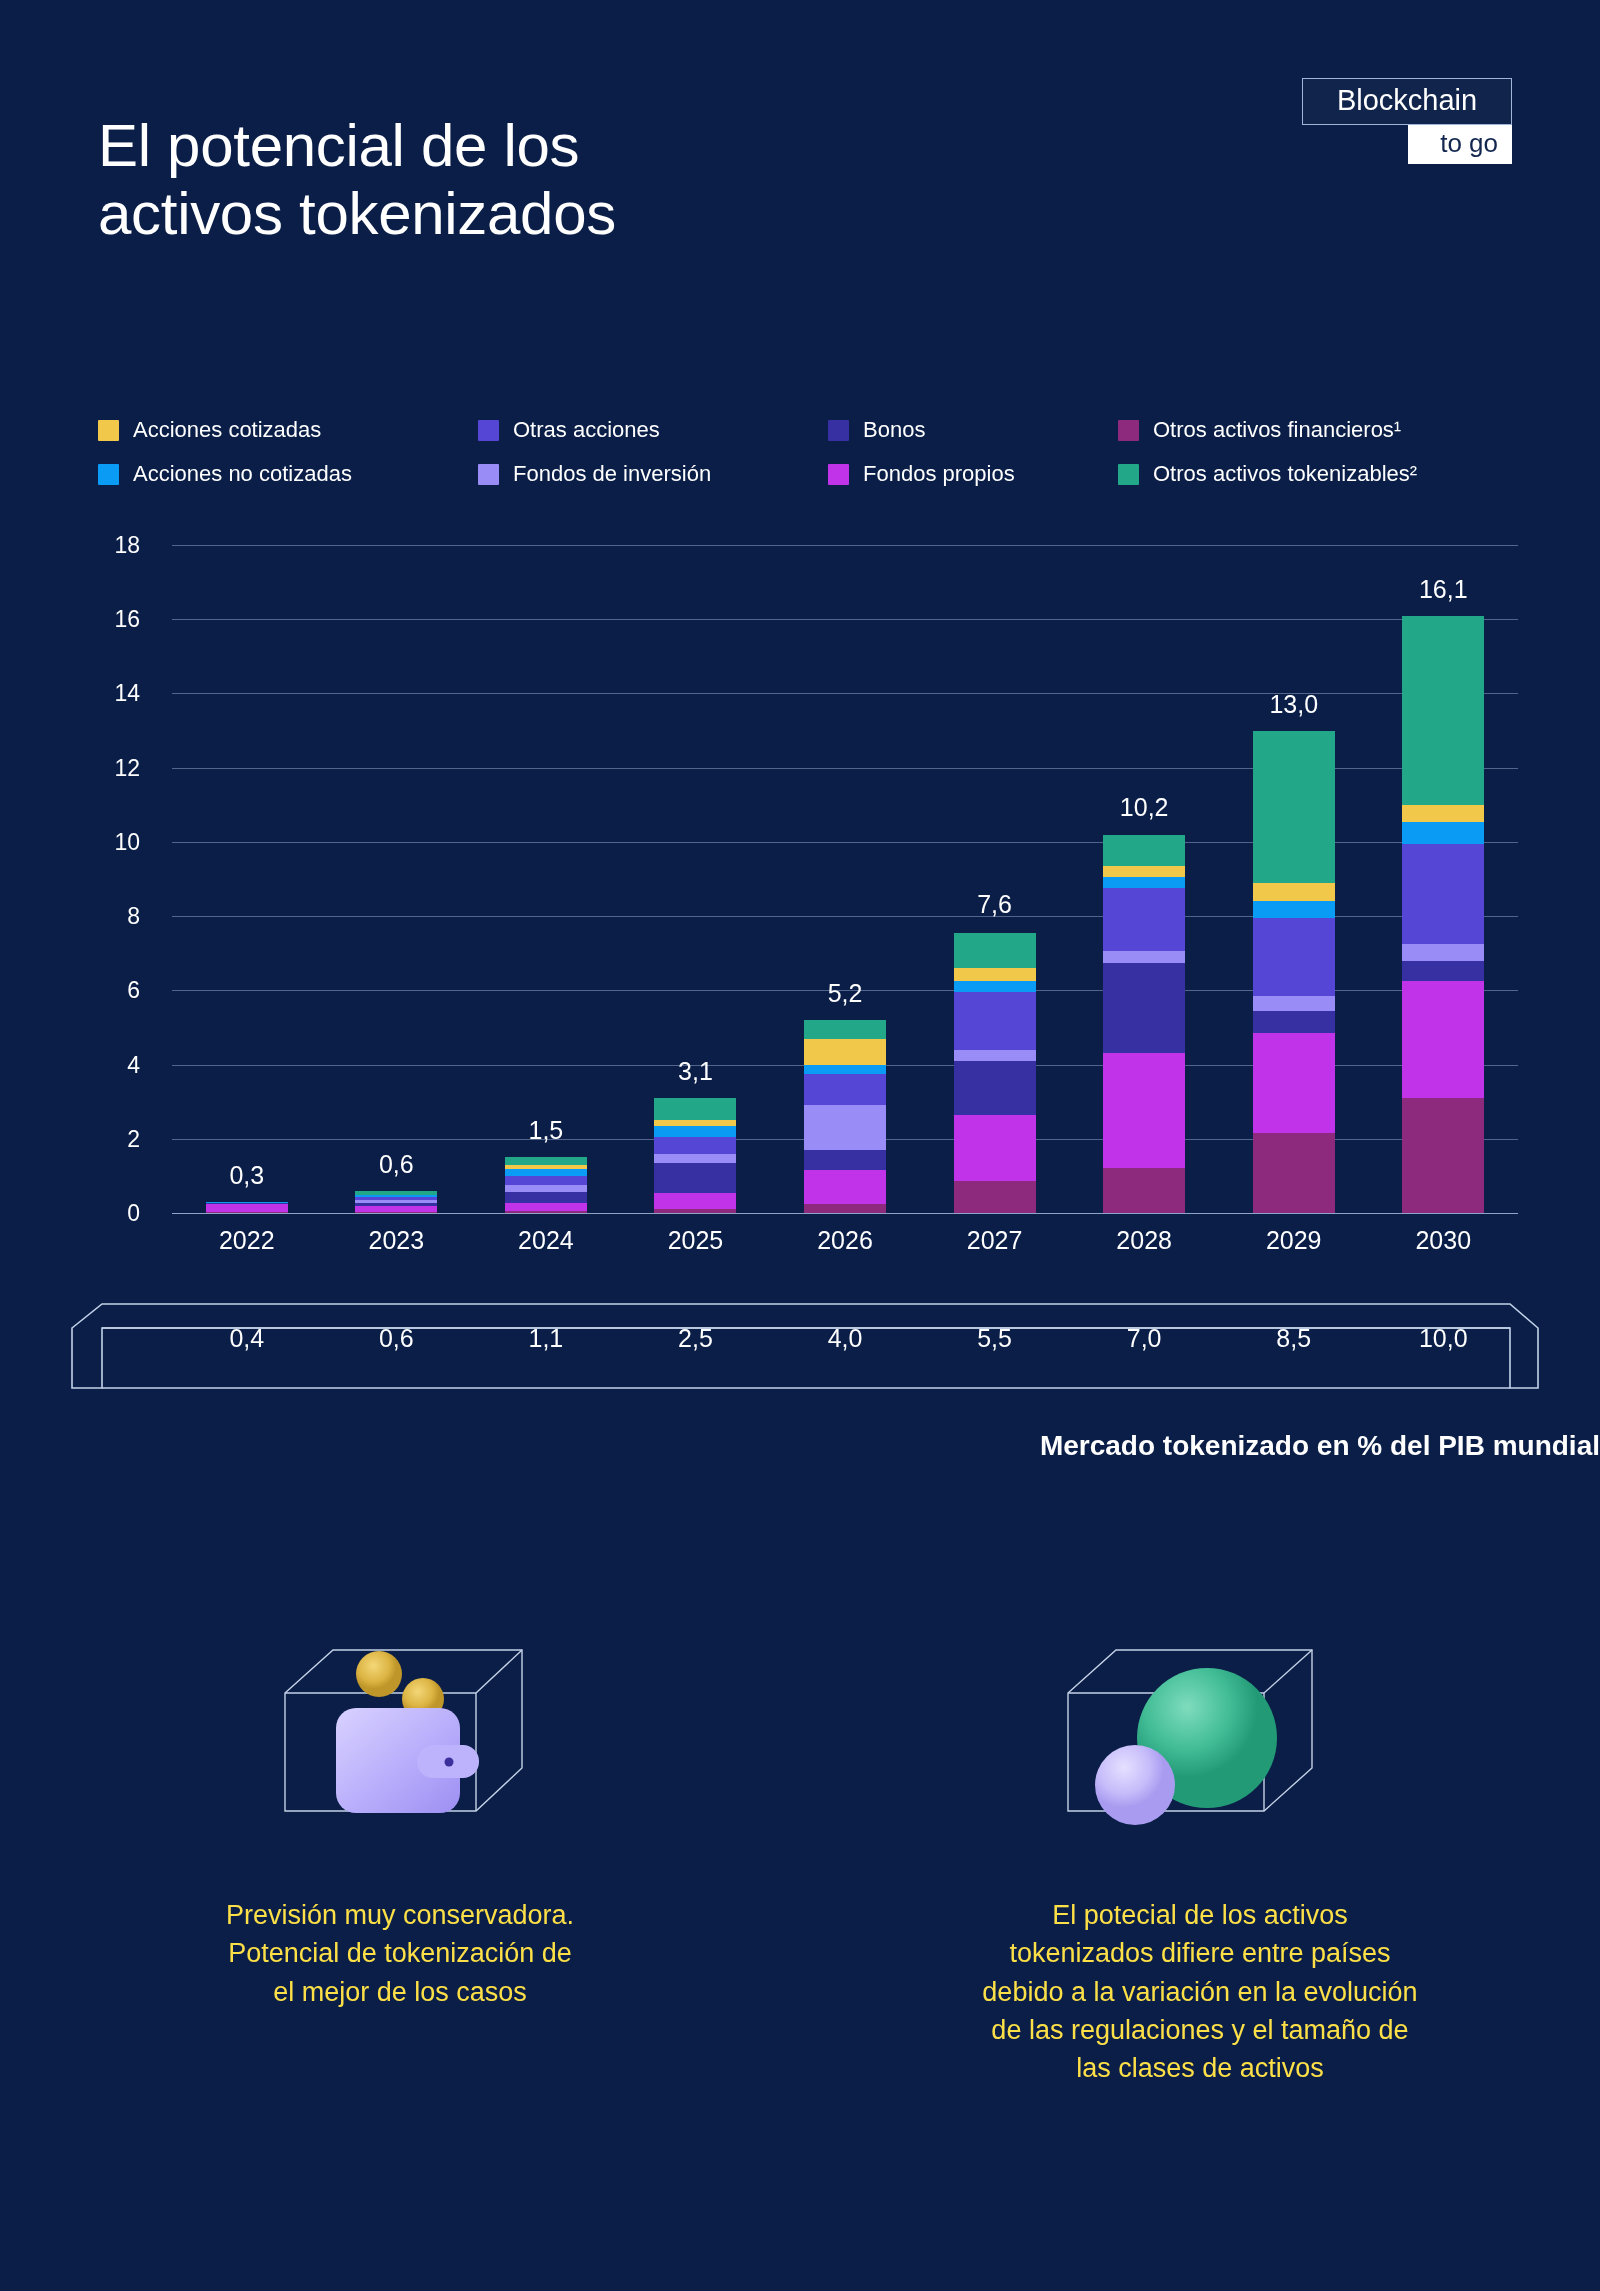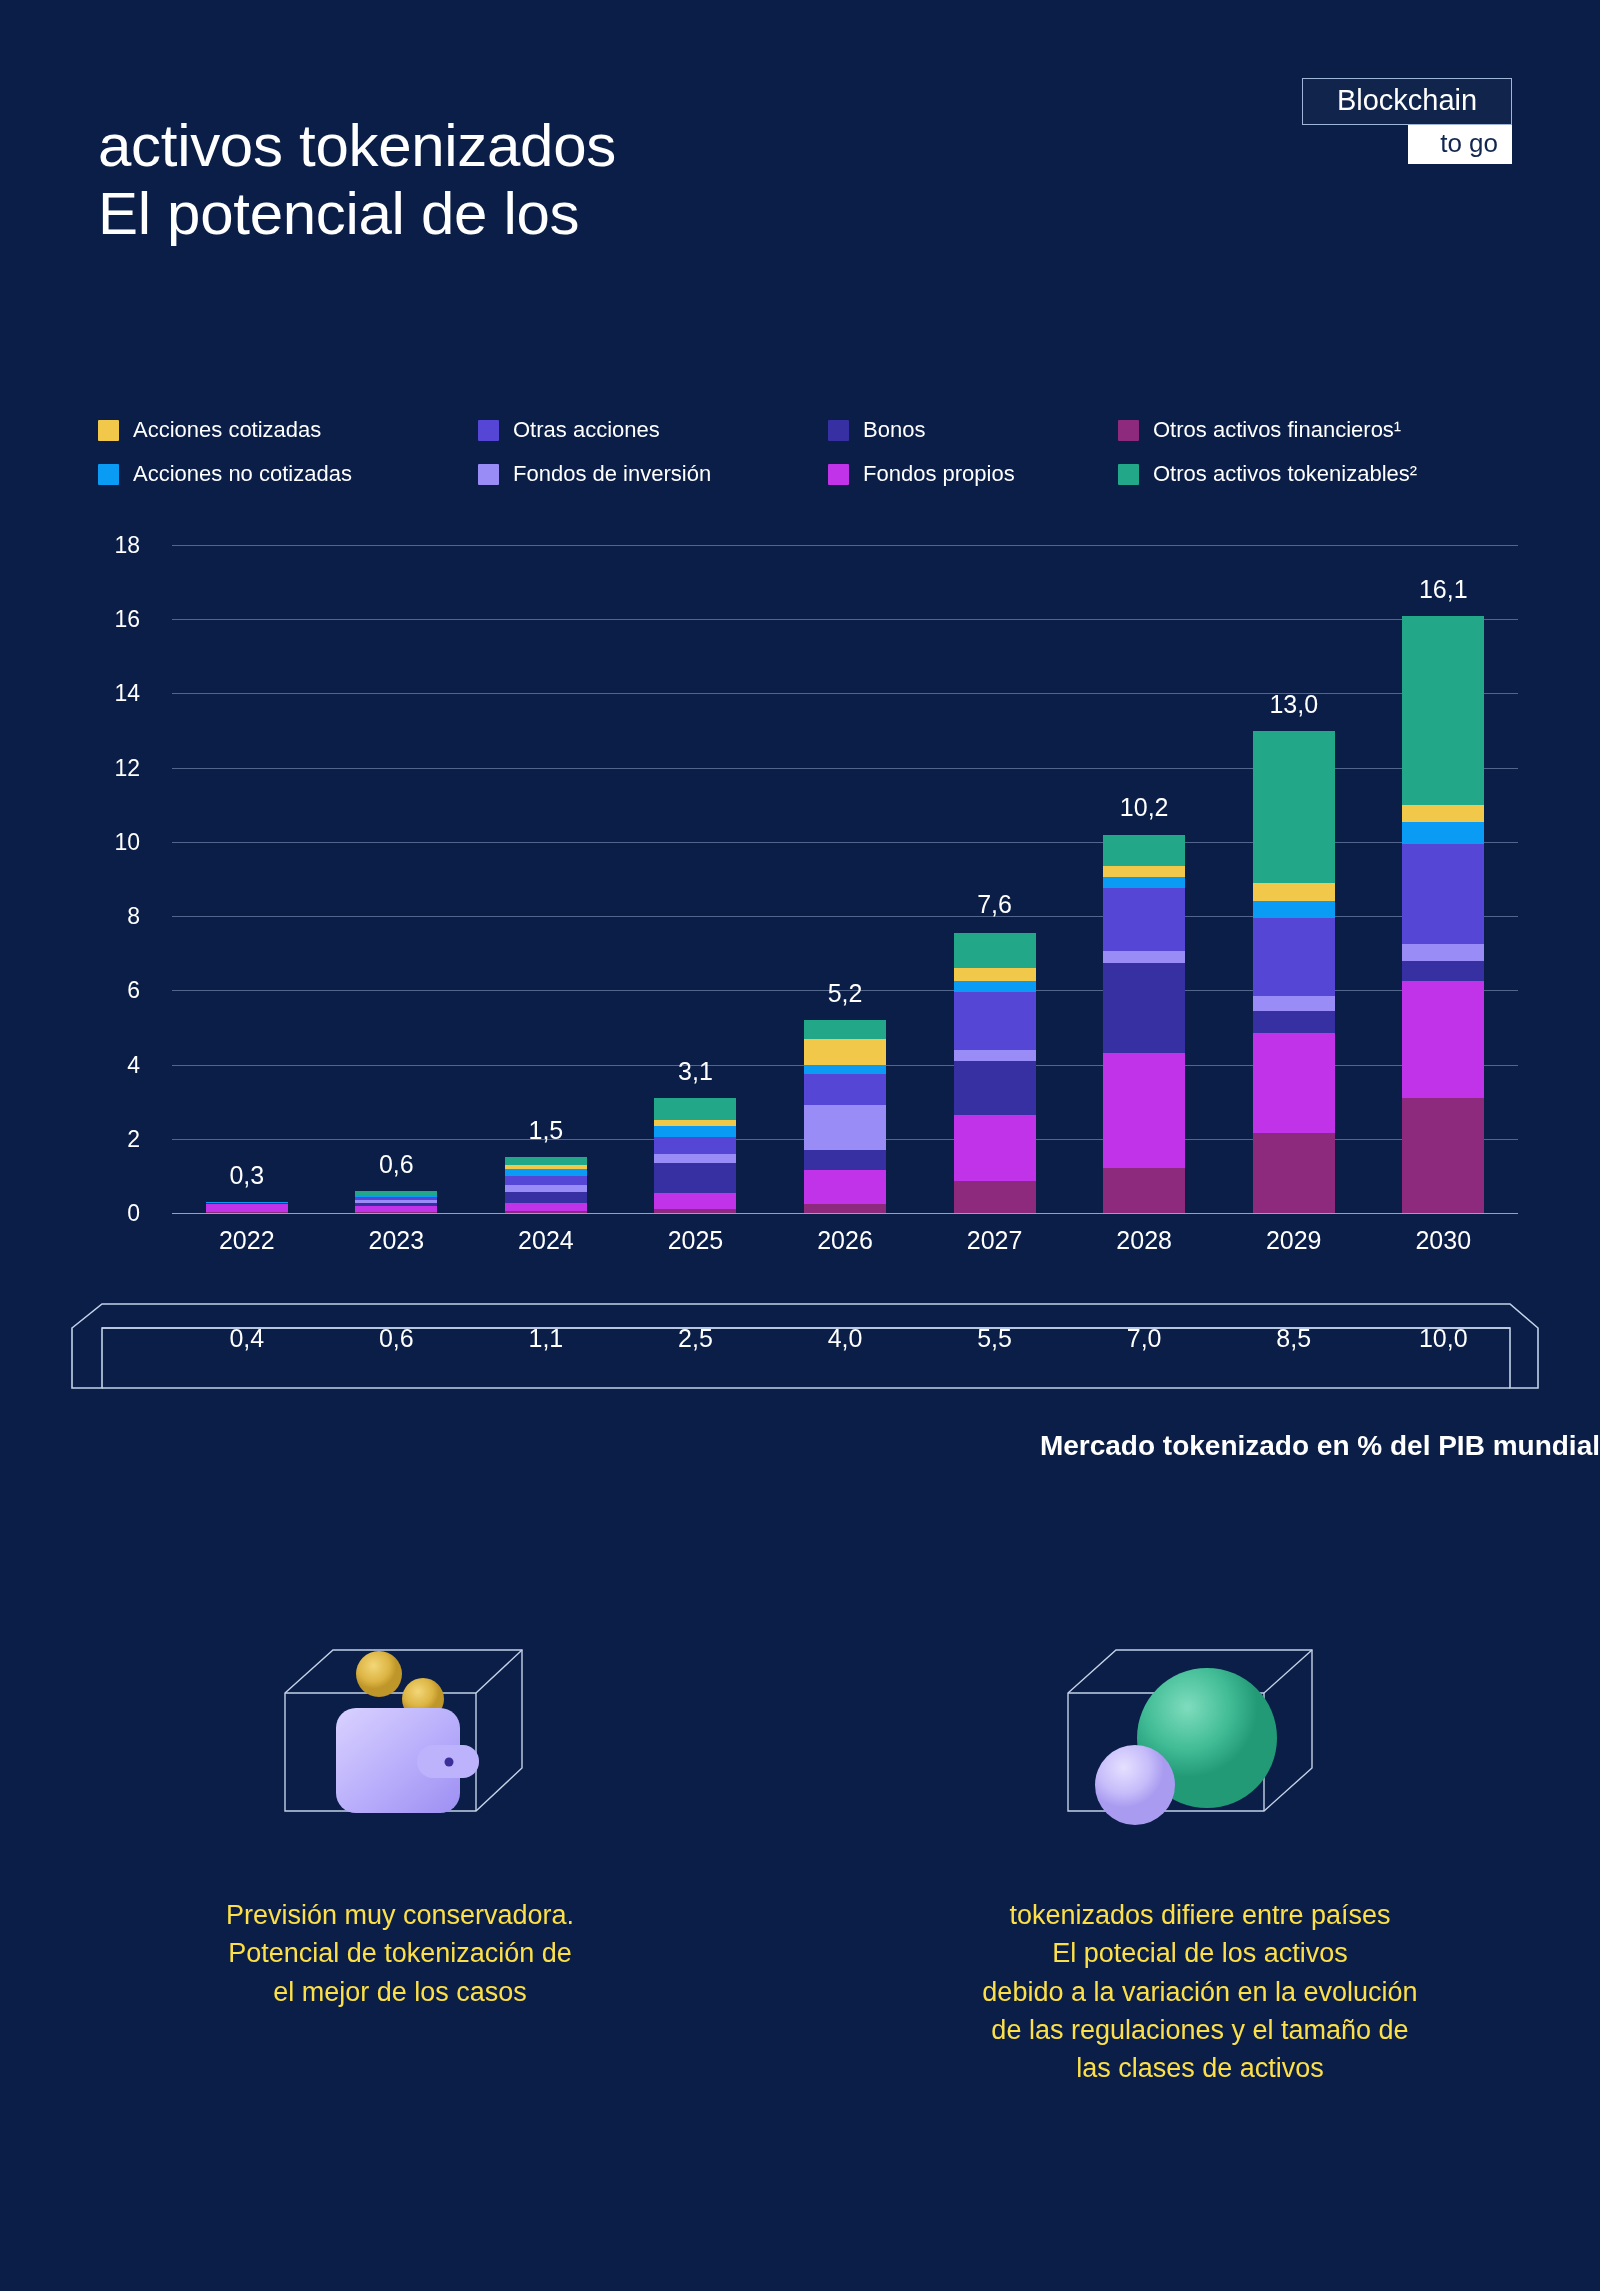--- a/index.html
+++ b/index.html
@@ -98,22 +98,22 @@
     font-size: 27px; line-height: 1.42; color: #fde047; font-weight: 300;
   }
   .ptext span { display: block; white-space: pre; }
 </style>
 </head>
 <body>
 
 <div class="page">
 
   <div class="title">
+    <span class="line">El potencial de los</span>
     <span class="line">activos tokenizados</span>
-    <span class="line">El potencial de los</span>
   </div>
 
   <div class="logo">
     <div class="logo-top">Blockchain</div>
     <div class="logo-bot">to go</div>
   </div>
 
   <div class="legend" id="legend">
       <div class="leg">
         <span class="sw" style="background:#f2c84b"></span>
@@ -383,22 +383,22 @@
           <g stroke="#cfdcf0" stroke-width="1.4" fill="none" opacity="0.95">
             <path d="M 18 103 L 66 60 L 262 60 L 262 178 L 214 221 L 18 221 Z"></path>
             <path d="M 18 103 L 214 103 L 214 221"></path>
             <path d="M 214 103 L 262 60"></path>
           </g>
           <circle cx="157" cy="148" r="70" fill="url(#tg)"></circle>
           <circle cx="85" cy="195" r="40" fill="url(#pg)"></circle>
         </svg>
       </div>
       <div class="ptext">
+        <span>El potecial de los activos</span>
         <span>tokenizados difiere entre países</span>
-        <span>El potecial de los activos</span>
         <span>debido a la variación en la evolución</span>
         <span>de las regulaciones y el tamaño de</span>
         <span>las clases de activos</span>
       </div>
     </div>
 
   </div>
 </div>
 
 </body></html>

